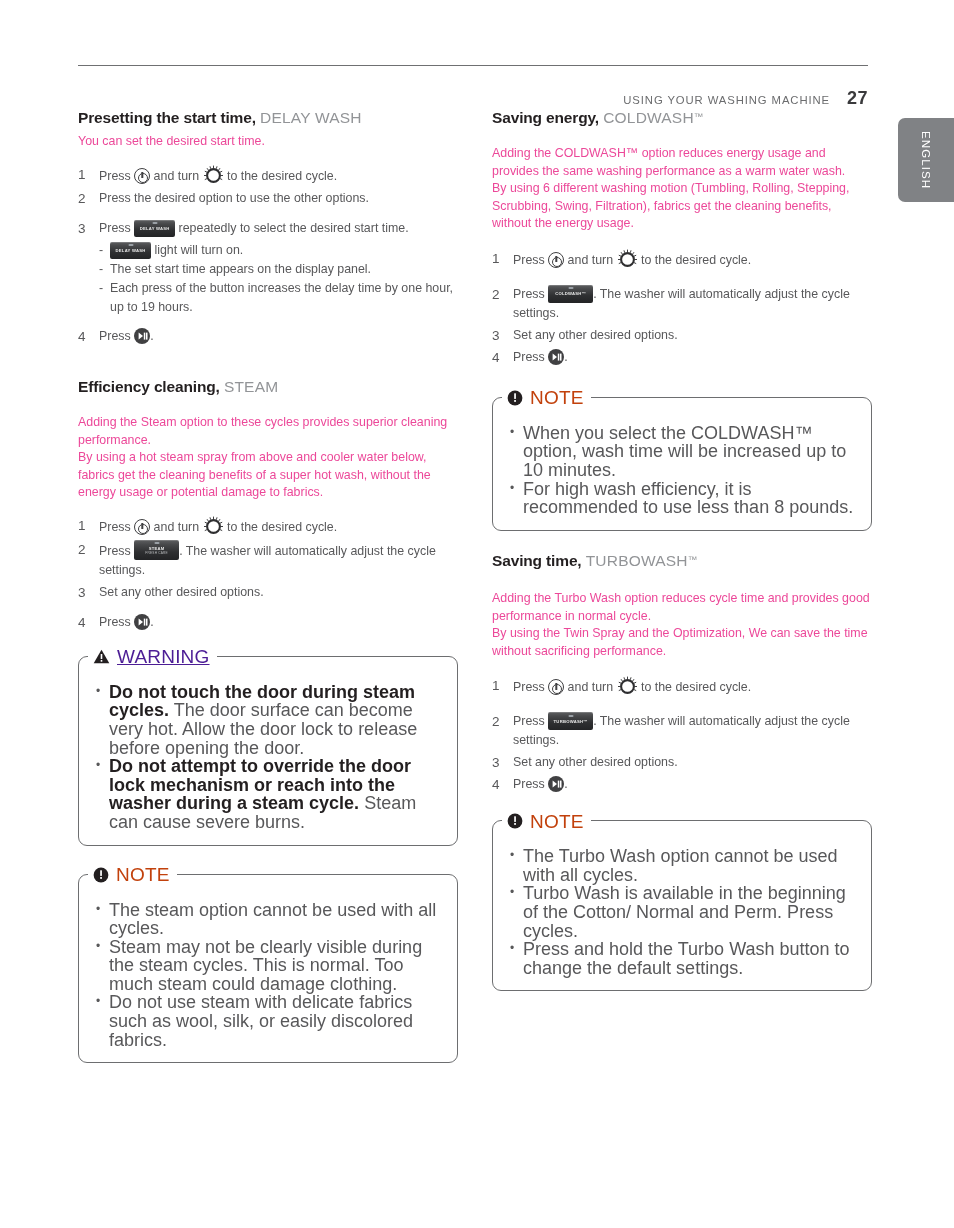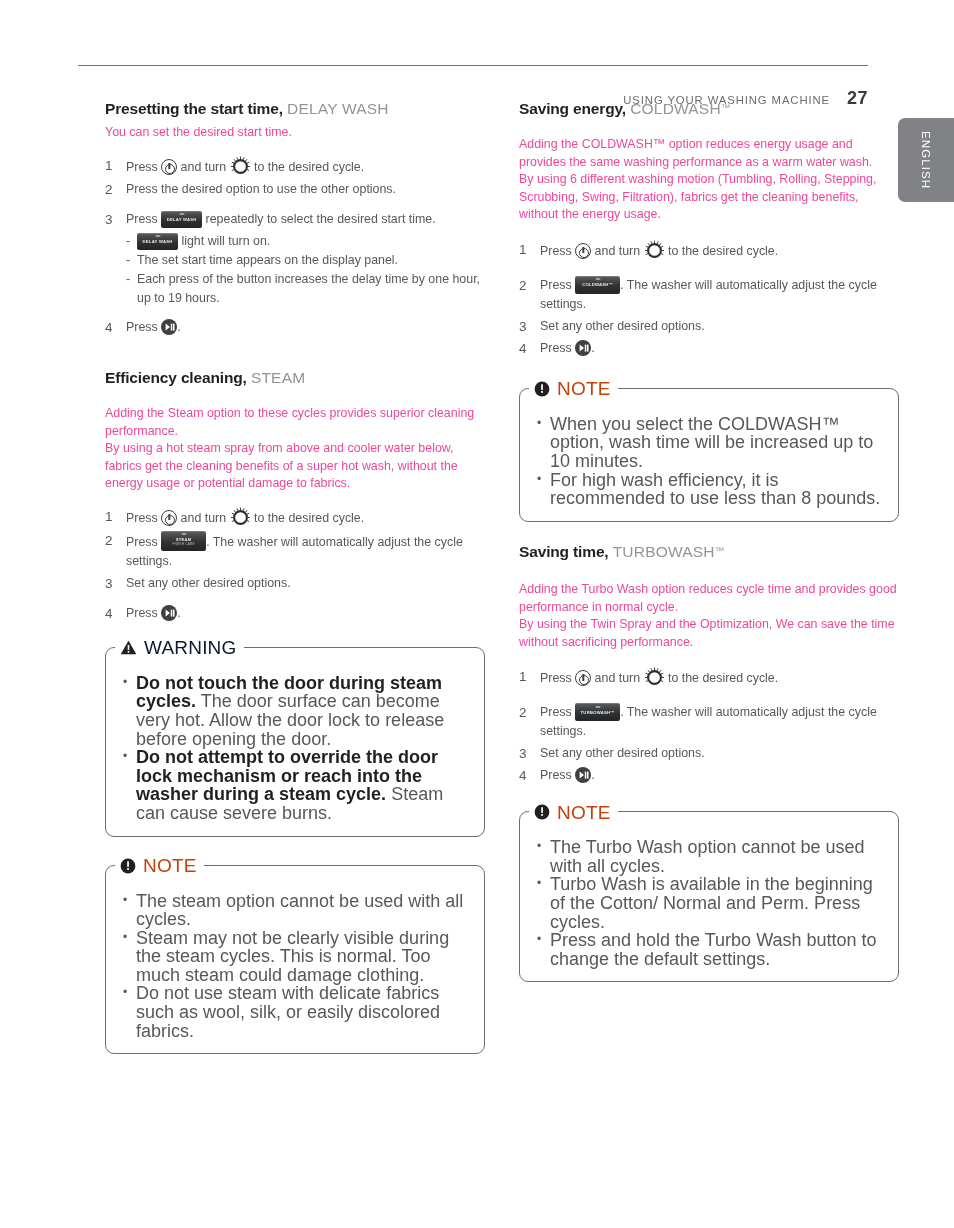--- a/index.html
+++ b/index.html
@@ -48,23 +48,22 @@
   }
   .lang-tab span {
     color: #ffffff; font-size: 11.5px; letter-spacing: 1.1px;
     font-weight: 400;
     writing-mode: vertical-rl;
     text-orientation: mixed;
   }
 
   
   .col {
-    position: absolute; top: 99px;
+    position: absolute; top: 108px;
     width: 380px;
-    margin-left: 27px;
   }
   .col-left  { left: 78px; }
   .col-right { left: 492px; }
 
   
   h2.sec {
     margin: 0 0 6px 0;
     font-size: 15.5px;
     font-weight: 700;
     color: #231f20;
@@ -217,21 +216,21 @@
     display: flex; align-items: center; gap: 7px;
     height: 26px;
   }
   .cap .cap-text {
     font-size: 19px;
     color: #c2410c;
     font-weight: 400;
     letter-spacing: 0.2px;
     line-height: 19px;
   }
-  .cap-warning .cap-text { color:#0f172a; }
+  .cap-warning .cap-text { color:#4c1d95;text-decoration:underline; }
 
   .warn-tri {
     width: 17px; height: 15px; position: relative; display:inline-block;
   }
   .warn-tri svg { display:block; }
   .note-excl { width: 16px; height: 16px; display:inline-block; }
   .note-excl svg { display:block; }
 
   ul.bullets { margin: 0; padding: 0; list-style: none; }
   ul.bullets li {

